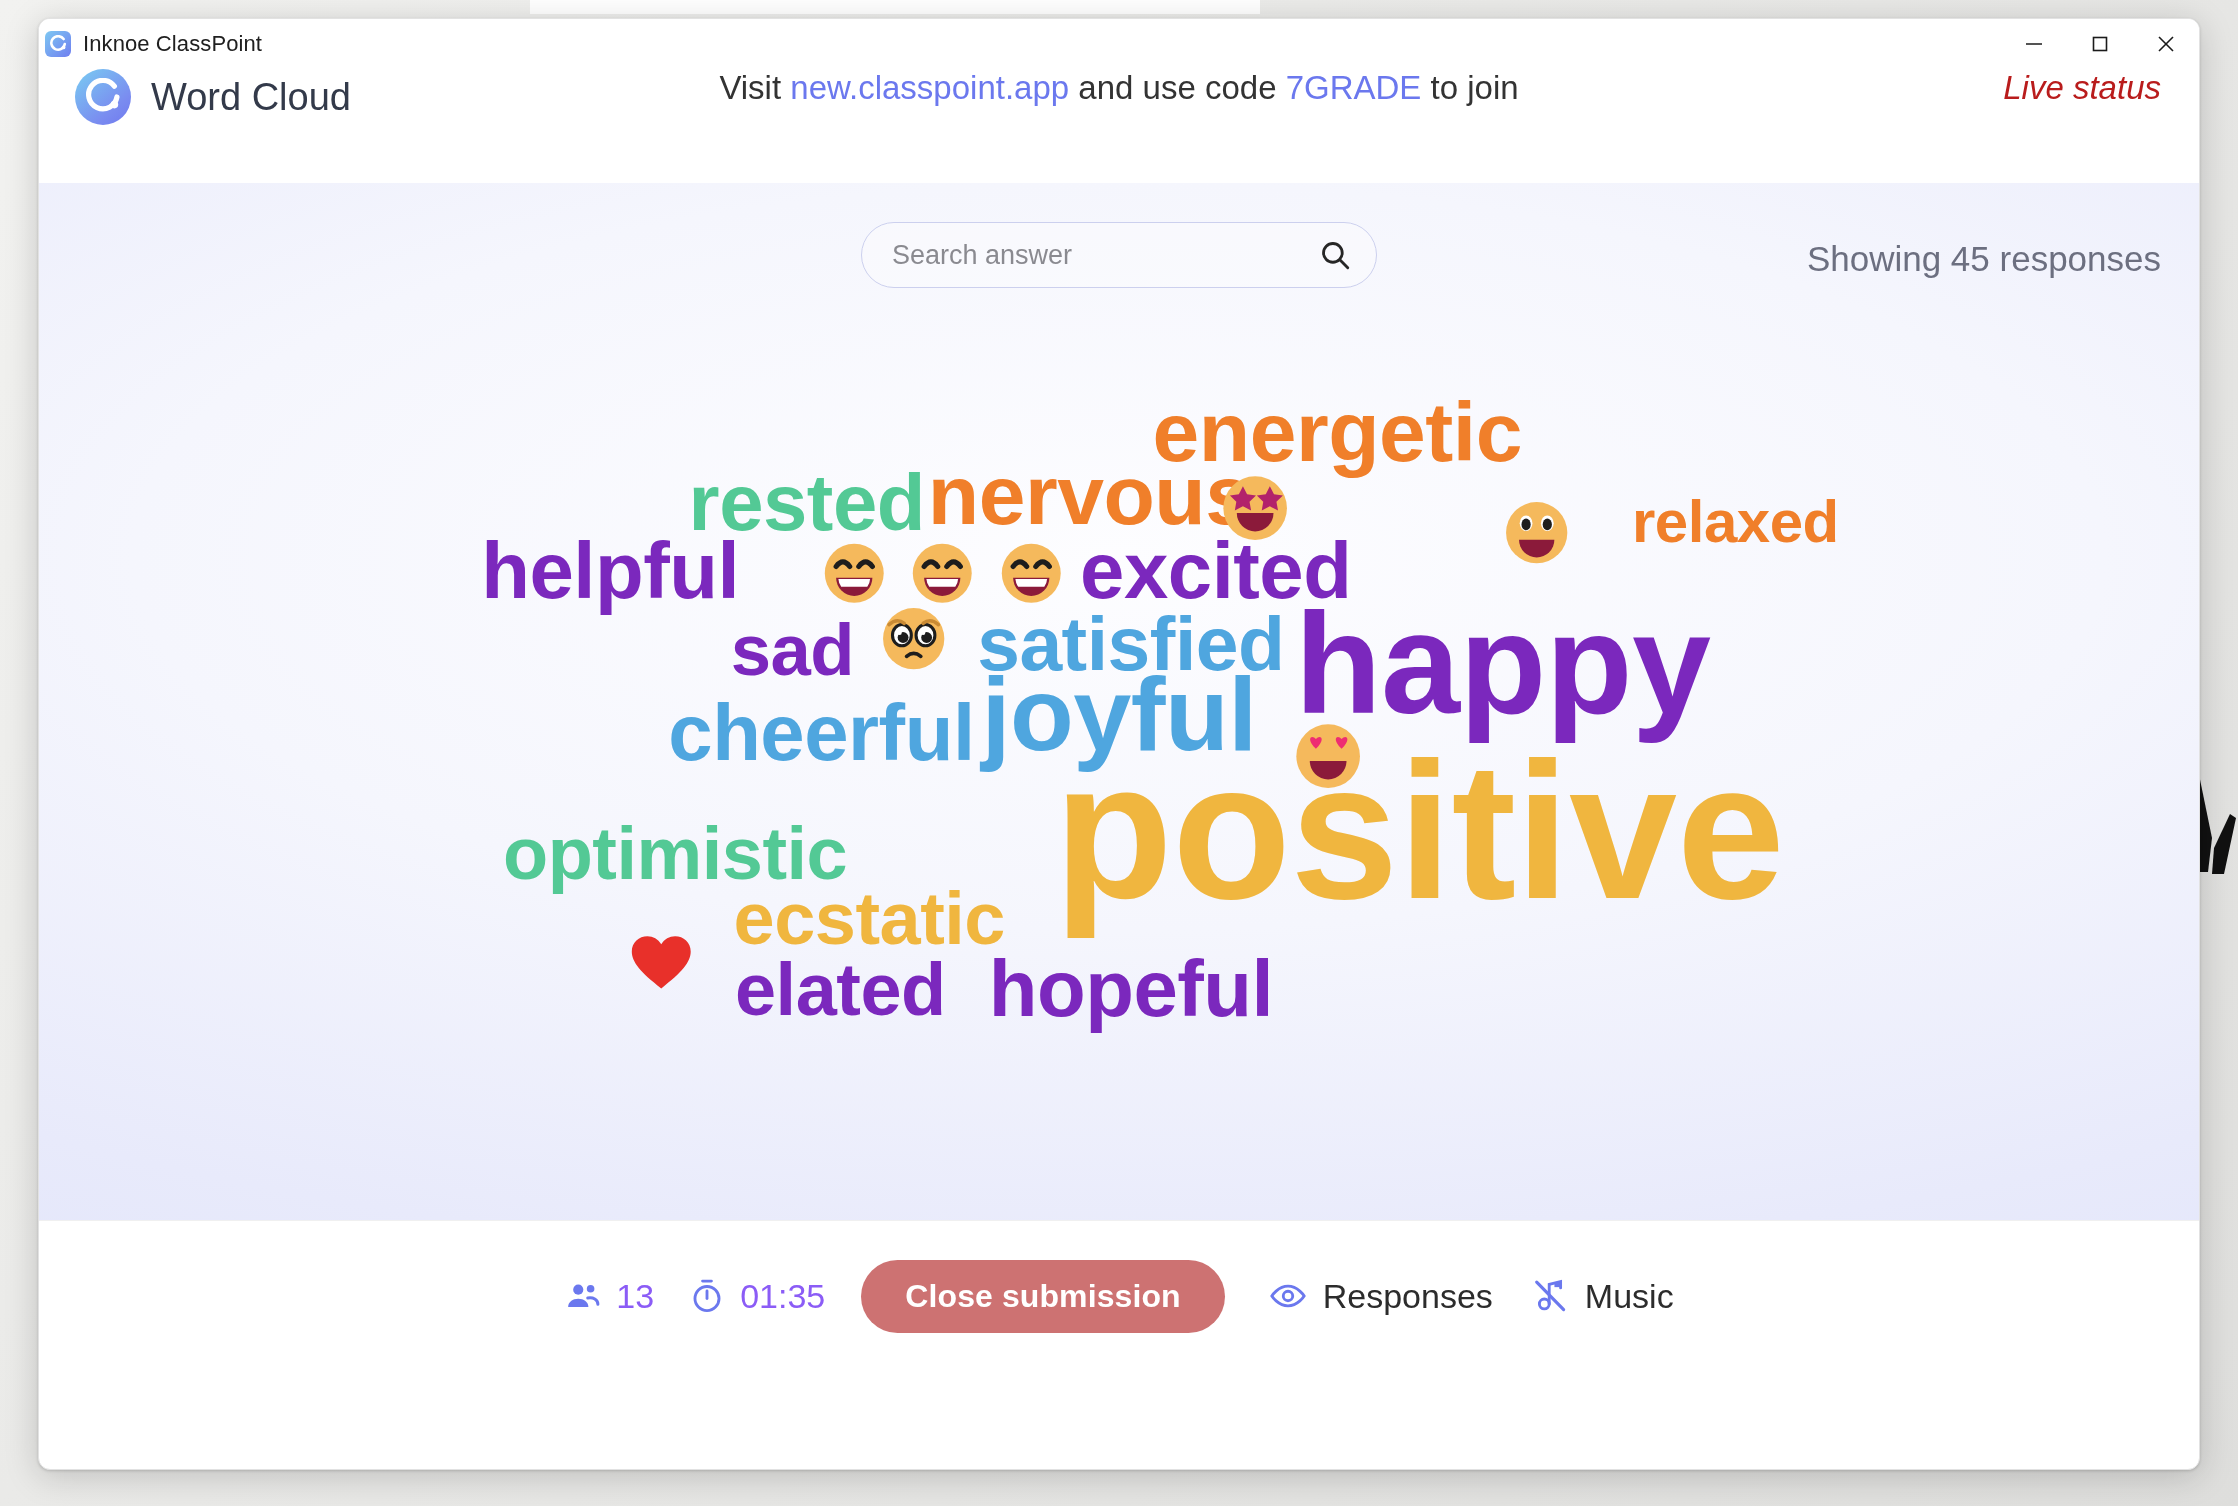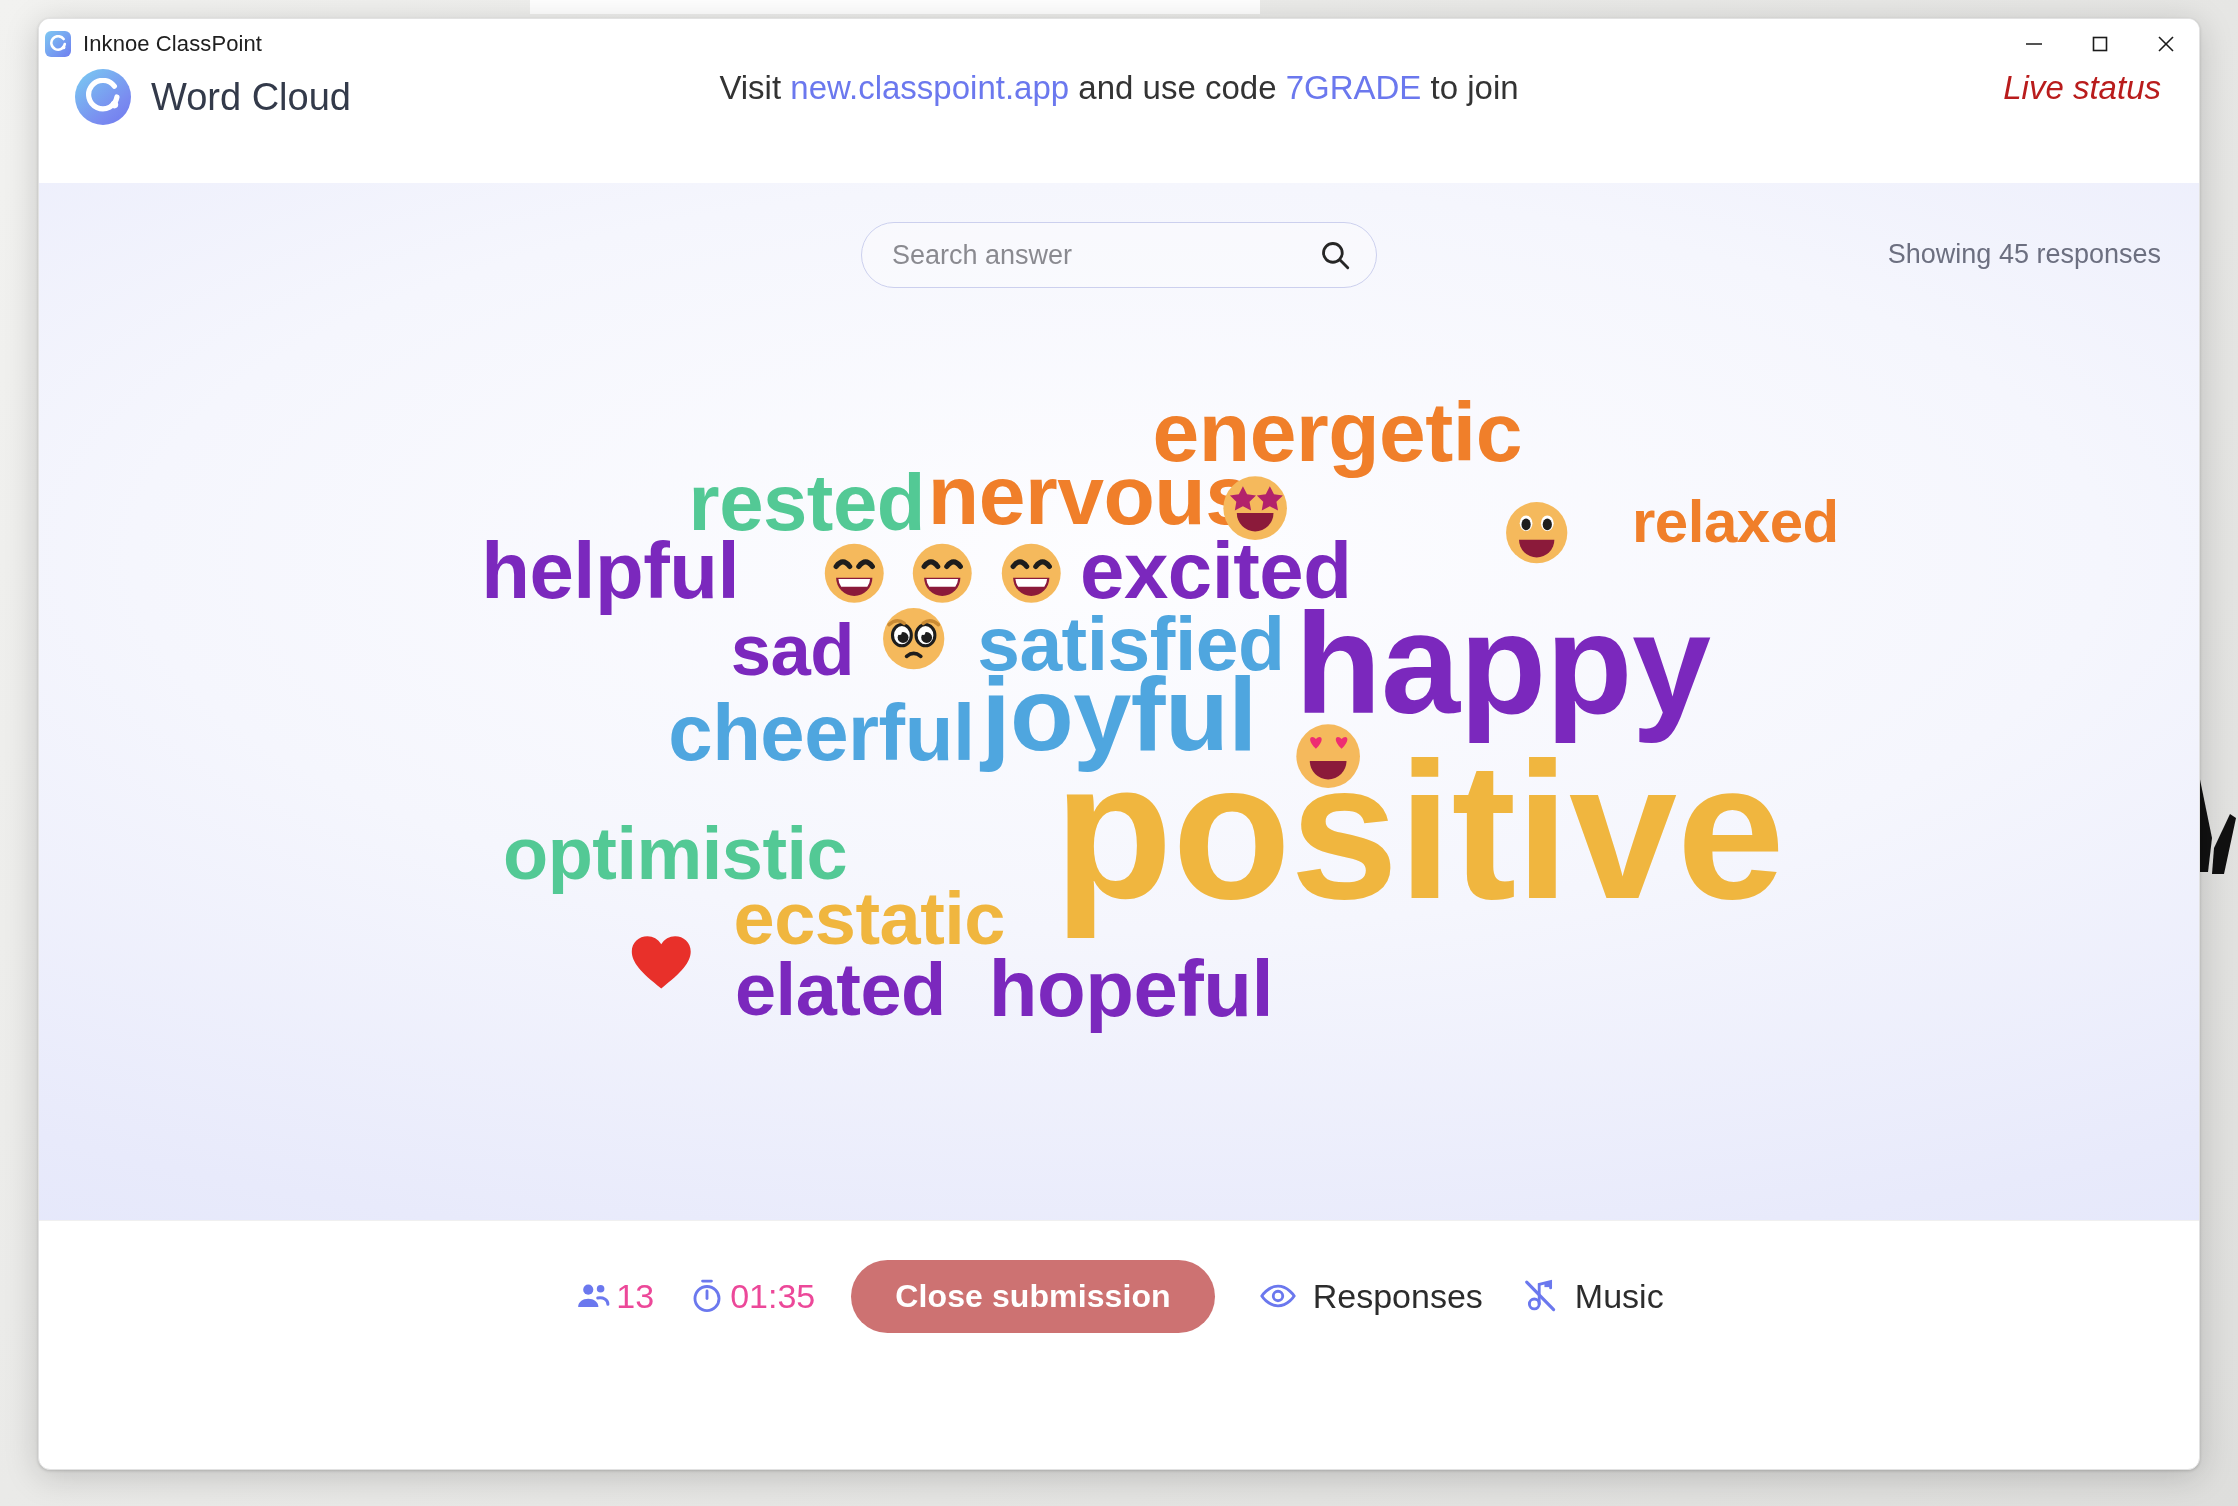--- a/index.html
+++ b/index.html
@@ -169,21 +169,21 @@
     color: #3a3a3a;
   }
   #search-input::placeholder { color: #8a8a90; }
   #search-icon { flex: 0 0 auto; display: flex; }
   #search-icon svg { display: block; }
 
   #response-count {
     position: absolute;
     right: 38px;
     top: 56px;
-    font-size: 27px;
+    font-size: 35px;
     color: #6c6f80;
     white-space: nowrap;
   }
 
   #word-cloud-canvas {
     position: absolute;
     left: 0; top: 0; right: 0; bottom: 0;
   }
   .cloud-item {
     position: absolute;
@@ -206,23 +206,23 @@
     background: #ffffff;
     display: flex;
     align-items: center;
     justify-content: center;
     gap: 0;
     border-top: 1px solid #f0f0f0;
   }
   #participants-stat, #timer-stat {
     display: flex;
     align-items: center;
-    gap: 4px;
+    gap: 14px;
     font-size: 34px;
-    color: #ec4899;
+    color: #8b5cf6;
   }
   #participants-stat { margin-right: 34px; }
   #timer-stat { margin-right: 36px; }
   .stat-icon { display: flex; }
   .stat-icon svg { display: block; }
   #close-submission-button {
     background: #cd7272;
     color: #ffffff;
     border: none;
     border-radius: 40px;

